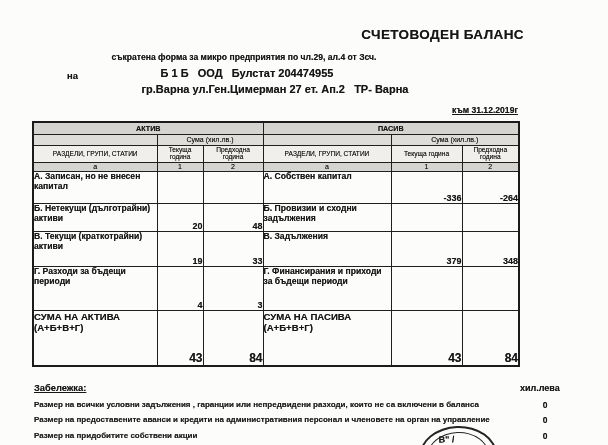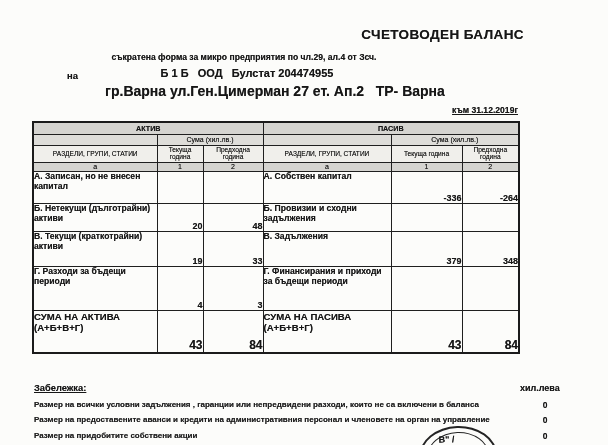--- a/index.html
+++ b/index.html
@@ -11,42 +11,42 @@
   }
   
   .doc-title{position:absolute; top:27px; left:0; width:524px; text-align:right;
     font-size:13.5px; font-weight:bold; letter-spacing:.4px;}
   .doc-subtitle{position:absolute; top:52px; left:0; width:488px; text-align:center;
     font-size:8.6px; font-weight:bold;}
   .doc-na{position:absolute; top:70px; left:67px; font-size:9.5px; font-weight:bold;}
   .doc-company{position:absolute; top:67px; left:0; width:494px; text-align:center;
     font-size:11px; font-weight:bold; white-space:pre;}
   .doc-address{position:absolute; top:83px; left:45px; width:460px; text-align:center;
-    font-size:14px; font-weight:bold; white-space:pre;}
+    font-size:11px; font-weight:bold; white-space:pre;}
   .doc-asof{position:absolute; top:105px; left:430px; width:88px; text-align:right;
     font-size:8.6px; font-weight:bold; text-decoration:underline;}
   
   .bal-table{position:absolute; top:121px; left:32px; width:486px;
     border-collapse:collapse; table-layout:fixed; border:2.5px solid #1b1b1b;}
   .bal-table td{border:1.6px solid #1f1f1f; padding:0; overflow:hidden;}
   .hdr-section td{background:#d5d4d0; text-align:center; font-size:7.2px;
     font-weight:bold; height:11px; line-height:11px;}
   .hdr-sum td{background:#deddd9; text-align:center; font-size:7px;
     font-weight:normal; height:10px; line-height:10px;}
   .hdr-cols td{background:#f0efeb; font-size:6.6px; font-weight:normal;
     text-align:center; vertical-align:middle; height:16px; line-height:1.05; padding:0 2px;}
   .hdr-letters td{background:#d5d4d0; font-size:7px; font-weight:normal;
     text-align:center; height:8px; line-height:8px;}
   .row-label{font-size:8.6px; font-weight:bold; line-height:1.15;
     vertical-align:top; text-align:left; padding:1px 2px 0 3px;}
   .row-val{font-size:9px; font-weight:bold; text-align:right;
     vertical-align:bottom; padding:0 3px 1px 0;}
   .total-label{font-size:9.6px;}
   .total-val{font-size:12px;}
-  .r-a{height:32px}.r-b{height:28px}.r-c{height:35px}.r-d{height:44px}.r-t{height:42px}
+  .r-a{height:32px}.r-b{height:28px}.r-c{height:35px}.r-d{height:44px}.r-t{height:55px}
   
   .note-heading{position:absolute; top:383px; left:34px; font-size:9.3px;
     font-weight:bold; text-decoration:underline;}
   .unit-label{position:absolute; top:383px; left:520px; font-size:9px; font-weight:bold;}
   .note-line{position:absolute; left:34px; width:480px; font-size:8px;
     font-weight:bold; color:#1e1e1e;}
   .note-1{top:400px}.note-2{top:415px}.note-3{top:431px}
   .note-val{position:absolute; left:534px; width:22px; text-align:center;
     font-size:8.5px; font-weight:bold;}
   

